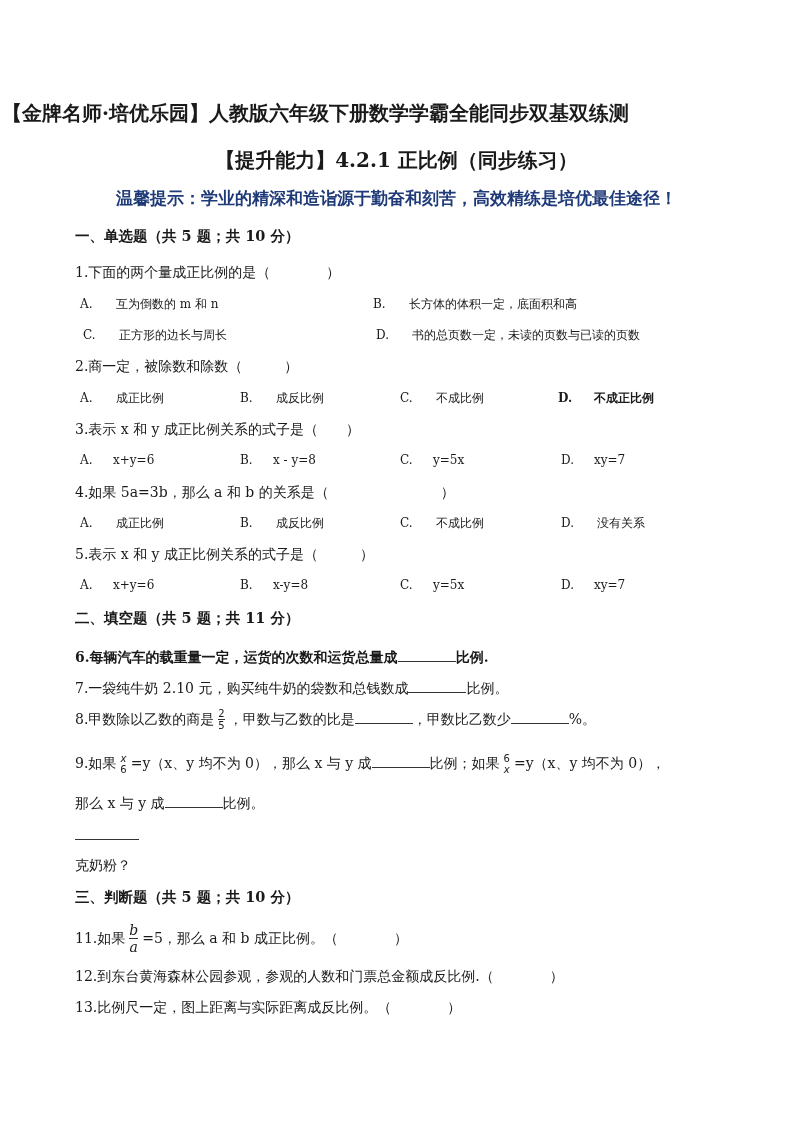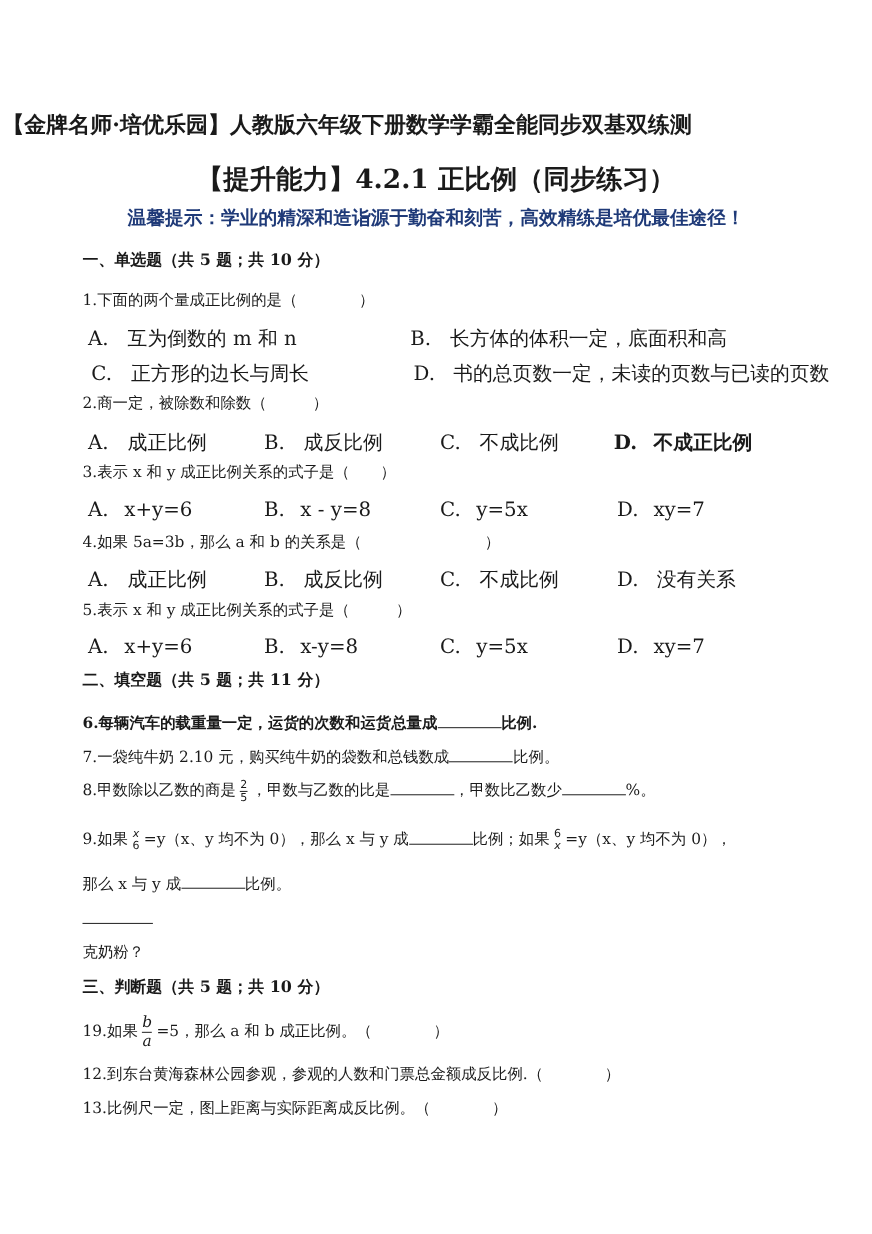--- a/index.html
+++ b/index.html
@@ -1,24 +1,24 @@
 <!DOCTYPE html>
 <html><head>
 <meta charset="utf-8">
 <style>
   html, body { margin: 0; padding: 0; background: #ffffff; }
   body { width: 793px; height: 1122px; position: relative; overflow: hidden;
          font-family: "DejaVu Serif", "Liberation Serif", serif; color: #1a1a1a; }
   .abs { position: absolute; white-space: nowrap; }
   .title1 { left: 0; width: 631px; text-align: center; top: 100px; font-size: 20px; font-weight: bold; letter-spacing: 0px; }
-  .title2 { left: 0; width: 793px; text-align: center; top: 147px; font-size: 24px; font-weight: bold; }
+  .title2 { left: 0; width: 793px; text-align: center; top: 147px; font-size: 20px; font-weight: bold; }
   .tip { left: 0; width: 793px; text-align: center; top: 187px; font-size: 17px; font-weight: bold; color: #1f3a78; }
   .section { font-size: 14.5px; font-weight: bold; left: 75px; }
   .q { font-size: 14px; left: 75px; }
-  .opt { font-size: 18px; }
+  .opt { font-size: 12px; }
   .opt .lbl { display: inline-block; width: 36px; }
   .blank { display: inline-block; width: 58px; border-bottom: 1px solid #333; height: 12px; vertical-align: baseline; }
   .blank.long { width: 64px; }
   .frac { display: inline-block; vertical-align: middle; text-align: center; font-size: 10px; line-height: 11px; margin: 0 4px; font-family: "DejaVu Sans", sans-serif; }
   .frac .num { display: block; }
   .frac .den { display: block; border-top: 1px solid #333; }
   .frac.big { font-size: 14px; line-height: 16px; font-style: italic; font-family: "DejaVu Serif", serif; }
 </style>
 </head>
 <body>
@@ -77,16 +77,16 @@
   <span>那么 x 与 y 成</span><span class="blank"></span><span>比例。</span>
 </div>
 <div class="abs q" style="top:827px;">
   <span class="blank long"></span>
 </div>
 <div class="abs q" style="top:857px;">克奶粉？</div>
 
 <div class="abs section" style="top:888px;">三、判断题（共 5 题；共 10 分）</div>
 
 <div class="abs q" style="top:922px;">
-  <span>19.如果</span><span class="frac big"><span class="num">b</span><span class="den">a</span></span><span>=5，那么 a 和 b 成正比例。（　　　　）</span>
+  <span>11.如果</span><span class="frac big"><span class="num">b</span><span class="den">a</span></span><span>=5，那么 a 和 b 成正比例。（　　　　）</span>
 </div>
 <div class="abs q" style="top:968px;">12.到东台黄海森林公园参观，参观的人数和门票总金额成反比例.（　　　　）</div>
 <div class="abs q" style="top:999px;">13.比例尺一定，图上距离与实际距离成反比例。（　　　　）</div>
 
 </body></html>

